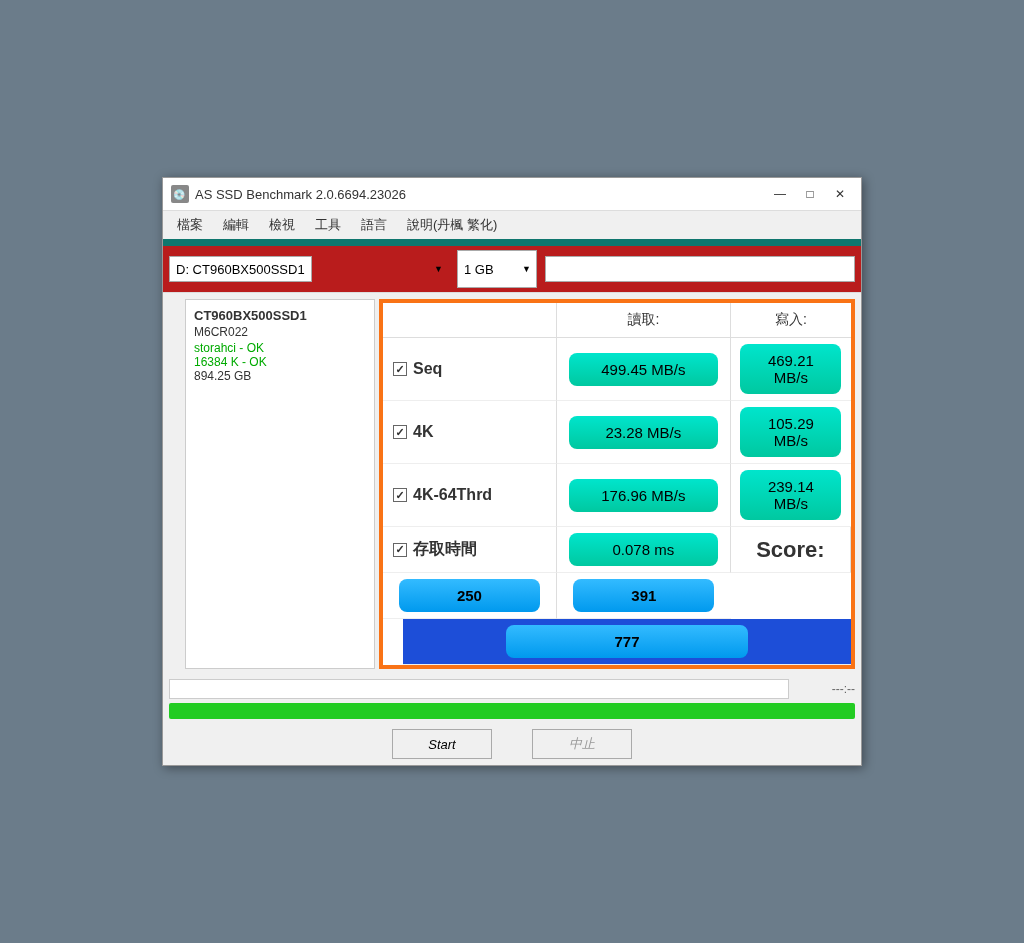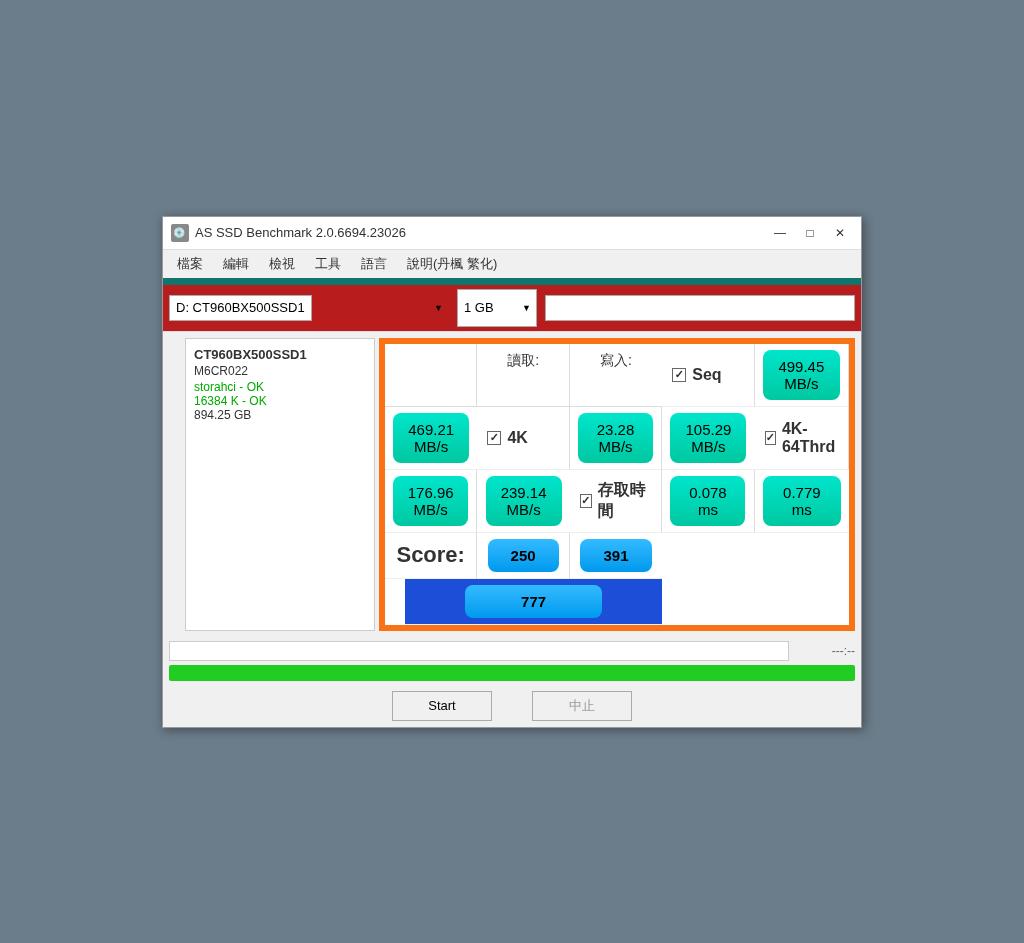--- a/index.html
+++ b/index.html
@@ -159,23 +159,23 @@
     .info-panel .ok-text {
       color: #00aa00;
       font-size: 12px;
     }
     .info-panel .size-text {
       font-size: 12px;
     }
     .results-grid {
       flex: 1;
       display: grid;
-      grid-template-columns: 1fr 1fr 1fr 1fr 1fr;
+      grid-template-columns: 1fr 1fr;
       grid-template-rows: auto auto auto auto auto auto;
-      border: 6px solid #f97316;
+      border: 4px solid #f97316;
       background: white;
     }
     .header-cell {
       background: white;
       text-align: center;
       padding: 8px 4px;
       font-size: 14px;
       font-weight: normal;
       color: #333;
       border-bottom: 1px solid #ddd;
@@ -304,20 +304,21 @@
       background: #f0f0f0;
     }
     .btn {
       min-width: 100px;
       height: 30px;
       font-size: 13px;
       border: 1px solid #aaa;
       background: #f0f0f0;
       cursor: pointer;
       padding: 0 20px;
+      font-style: italic;
     }
     .btn:disabled { color: #999; cursor: default; }
     .empty-header { border-right: 1px solid #ddd; }
   </style>
 </head>
 <body>
 
 <div class="window">
 
   <div class="title-bar">
@@ -404,23 +405,20 @@
         <div class="value-badge">239.14 MB/s</div>
       </div>
 
       <div class="label-cell">
         <span class="checkbox">✓</span>
         <span>存取時間</span>
       </div>
       <div class="value-cell">
         <div class="value-badge">0.078 ms</div>
       </div>
-      <div class="value-cell" style="border-right:none">
-        <div class="value-badge">0.779 ms</div>
-      </div>
 
       <div class="score-row-label">
         <span>Score:</span>
       </div>
       <div class="value-cell">
         <div class="score-badge">250</div>
       </div>
       <div class="value-cell" style="border-right:none">
         <div class="score-badge">391</div>
       </div>

